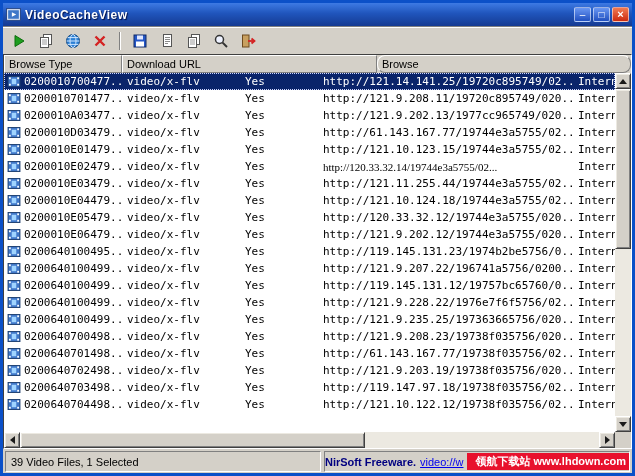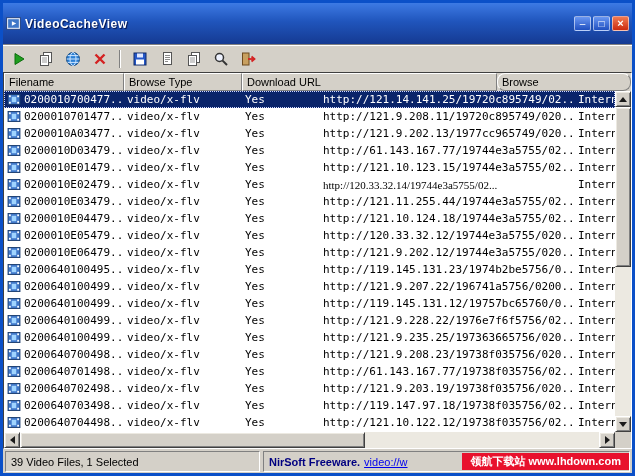--- a/index.html
+++ b/index.html
@@ -4,21 +4,21 @@
 <style>
   * { margin:0; padding:0; box-sizing:border-box; }
   html,body { width:635px; height:476px; overflow:hidden; }
   body { font-family:"Liberation Sans",sans-serif; background:#d4d0c8; }
 
   .window { width:635px; height:476px; border:3px solid #0b50c8; background:#d4d0c8;
             display:flex; flex-direction:column; }
 
   
   .titlebar { flex:0 0 21px; background:linear-gradient(180deg,#3d7ae4 0%,#2055bc 45%,#153a92 100%);
-              display:flex; align-items:center; padding:13px 3px; gap:4px; }
+              display:flex; align-items:center; padding:4px 3px; gap:4px; }
   .title-icon { width:15px; height:13px; display:inline-flex; }
   .title-text { color:#fff; font-weight:bold; font-size:12px; flex:1; letter-spacing:.5px;
                 text-shadow:1px 1px 1px #001048; white-space:nowrap; overflow:hidden; }
   .tb-btn { width:17px; height:15px; border-radius:2px; color:#fff; font-size:10px; line-height:13px;
             text-align:center; margin-left:2px; border:1px solid rgba(255,255,255,.55); cursor:default; }
   .tb-btn.blue { background:linear-gradient(180deg,#6a97f2,#2050c0); }
   .tb-btn.red  { background:linear-gradient(180deg,#f07a52,#cc2a0e); font-weight:bold; font-size:11px; }
 
   
   .menubar { flex:0 0 19px; display:flex; align-items:center; font-size:12px; padding-left:2px; }
@@ -64,22 +64,22 @@
   .tri { width:0; height:0; }
   .tri-up    { border-left:4px solid transparent; border-right:4px solid transparent; border-bottom:5px solid #1a1a1a; }
   .tri-down  { border-left:4px solid transparent; border-right:4px solid transparent; border-top:5px solid #1a1a1a; }
   .tri-left  { border-top:4px solid transparent; border-bottom:4px solid transparent; border-right:5px solid #1a1a1a; }
   .tri-right { border-top:4px solid transparent; border-bottom:4px solid transparent; border-left:5px solid #1a1a1a; }
 
   
   .statusbar { flex:0 0 21px; display:flex; gap:3px; padding:2px 2px 1px 2px; font-size:11px; align-items:stretch; }
   .panel { border:1px solid; border-color:#808080 #ffffff #ffffff #808080; padding:1px 5px;
            white-space:nowrap; overflow:hidden; display:flex; align-items:center; }
-  .panel-left { width:255px; flex:0 0 auto; }
-  .panel-right { flex:1; gap:4px; padding-right:0; }
+  .panel-left { width:316px; flex:0 0 auto; }
+  .panel-right { flex:1; gap:4px; padding-right:0;justify-content:center; }
   .nirsoft { color:#000080; font-weight:bold; }
   .nslink { color:#0000ee; text-decoration:underline; }
   .overlay { background:#e8112d; color:#ffffff; font-weight:bold; padding:1px 8px;
              margin-left:auto; align-self:stretch; display:flex; align-items:center; white-space:nowrap; }
 </style>
 </head>
 <body>
 
 <div class="window">
 
@@ -174,21 +174,20 @@
             <rect x="2.5" y="2" width="6.5" height="12" fill="#c8a060" stroke="#6e4a1e"></rect>
             <path d="M8 8h5.5" stroke="#d42222" stroke-width="1.8" fill="none"></path>
             <path d="M11.5 5.5L14.5 8l-3 2.5" stroke="#d42222" stroke-width="1.8" fill="none"></path>
           </svg>
         </span>
       </div>
     </div>
 
   <div class="listview">
     <div class="header-row">
-        <div class="hcell" style="width: 120px;">Filename</div>
         <div class="hcell" style="width: 118px;">Browse Type</div>
         <div class="hcell" style="width: 255px;">Download URL</div>
         <div class="hcell" style="flex: 1 1 0%; border-radius: 8px;">Browse</div>
       </div>
     <div class="list-body">
       <div class="rows">
           <div class="row selected">
             <div class="cell cell-filename" style="width: 120px;">
               <span class="film">
                 <svg xmlns="http://www.w3.org/2000/svg" width="14" height="11" viewBox="0 0 14 12">

